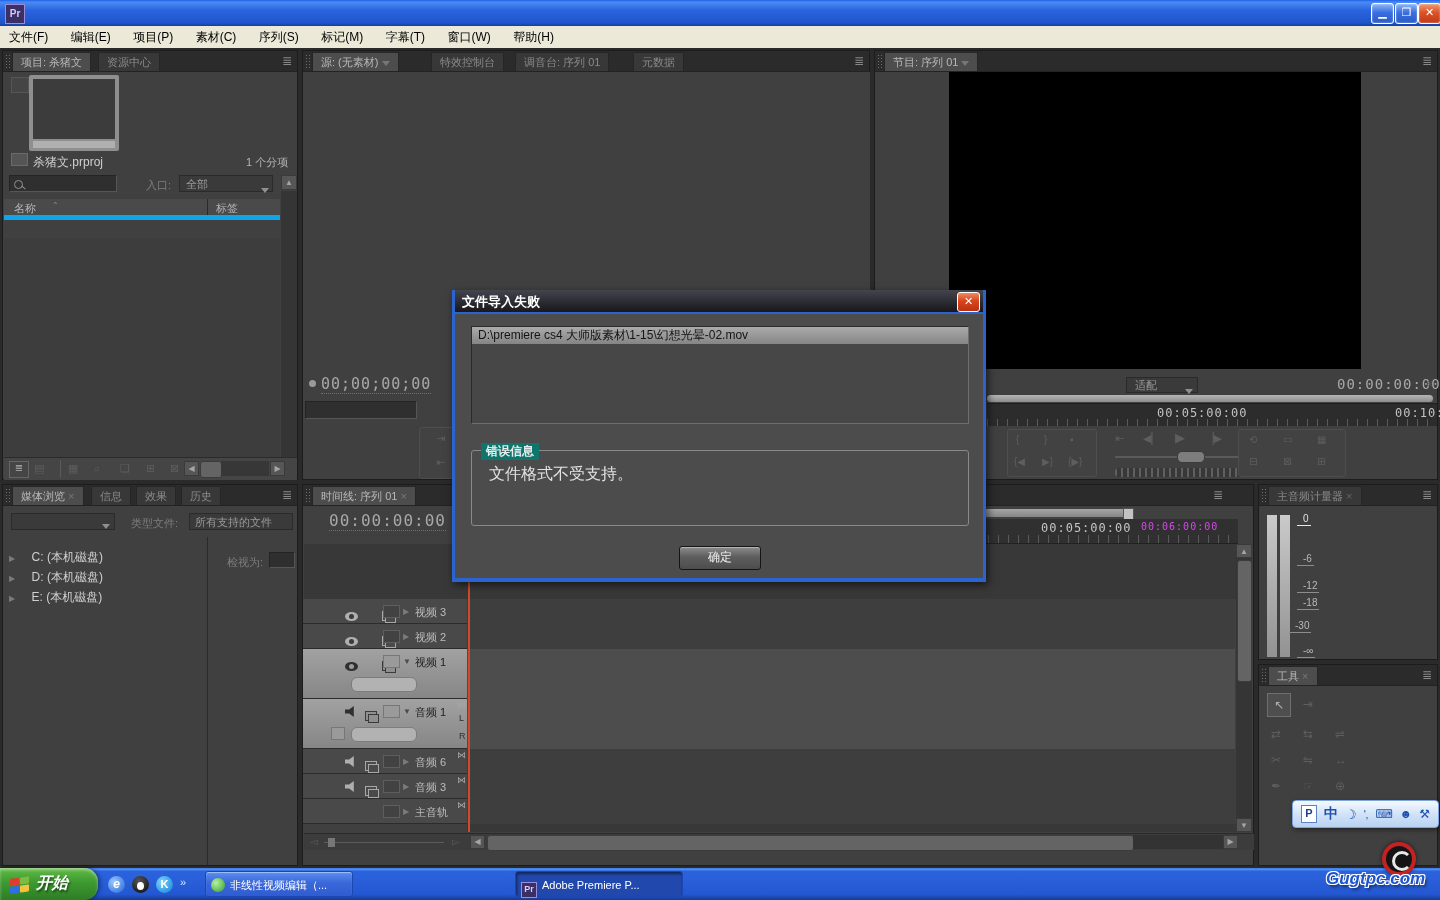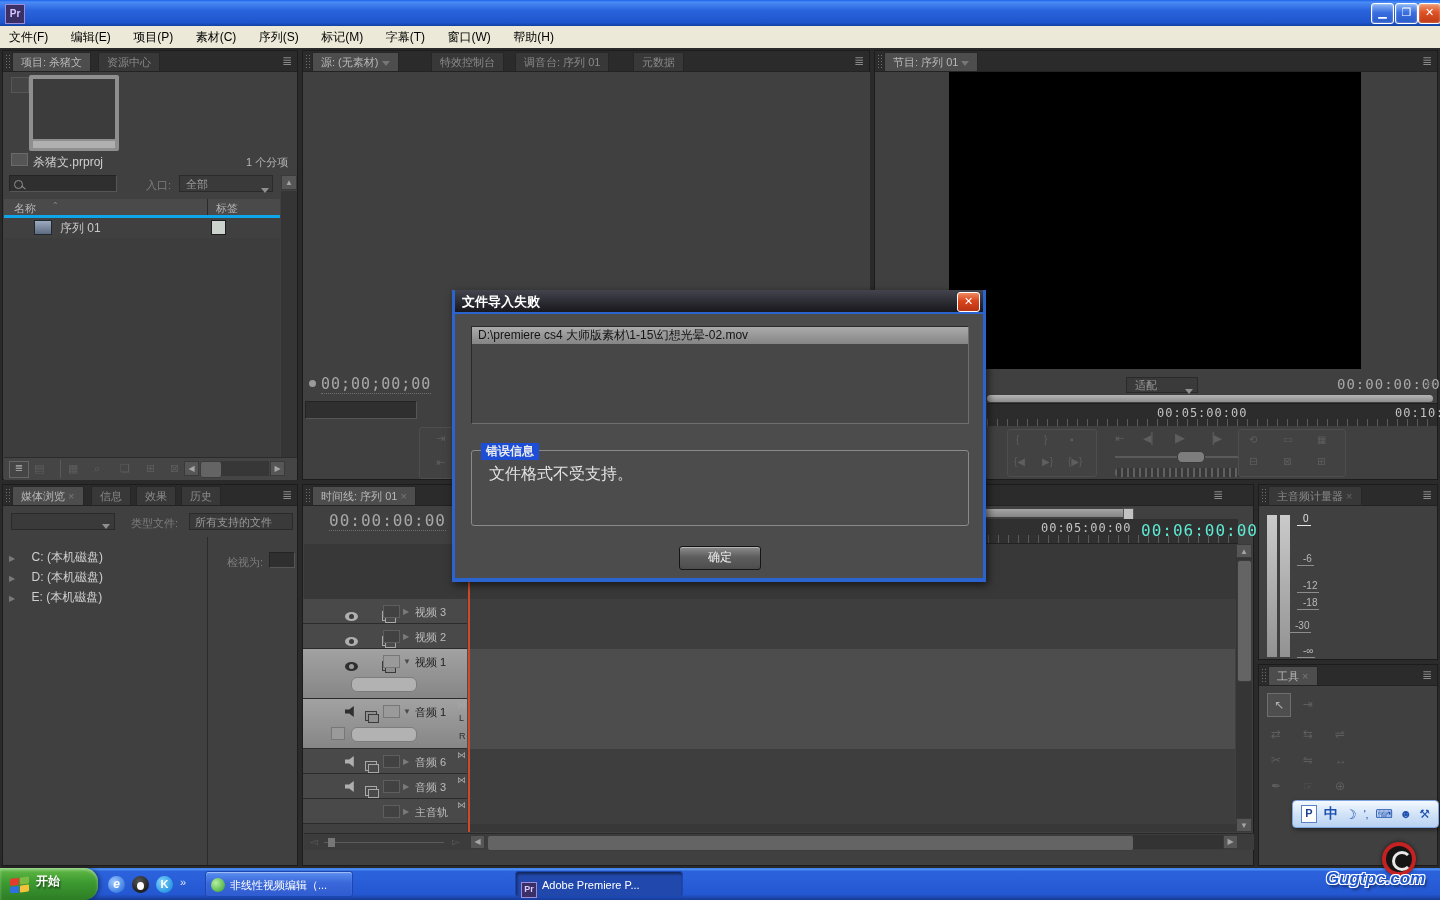--- a/index.html
+++ b/index.html
@@ -65,21 +65,21 @@
   .dlgbody{position:relative;background:#4c4c4c;height:264px;margin-top:2px;}
   .okbtn{background:linear-gradient(#8d8d8d,#5e5e5e 45%,#4d4d4d);border:1px solid #151515;border-radius:3px;
     box-shadow:inset 0 1px 0 #b5b5b5;color:#f0f0f0;font-size:12px;text-align:center;line-height:20px;}
   
   .taskbar{left:0;top:868px;width:1440px;height:32px;
     background:linear-gradient(#3a77e8 0%,#4f93f2 4%,#2c63dd 10%,#2458d2 82%,#16googl3a94 100%);
     background:linear-gradient(#3a77e8 0%,#4f93f2 4%,#2c63dd 10%,#2458d2 82%,#163a94 100%);}
   .startbtn{left:0;top:868px;width:98px;height:32px;border-radius:0 14px 14px 0;
     background:linear-gradient(#62bb46 0%,#3d9a31 45%,#2d7d24 100%);
     box-shadow:inset 0 2px 3px rgba(255,255,255,.4),2px 0 4px rgba(0,0,0,.4);}
-  .starttxt{color:#fff;font-size:12px;font-weight:bold;text-shadow:1px 2px 2px rgba(0,0,0,.5);}
+  .starttxt{color:#fff;font-size:16px;font-weight:bold;font-style:italic;text-shadow:1px 2px 2px rgba(0,0,0,.5);}
   .taskbtn{top:871px;height:26px;border-radius:3px;border:1px solid #1d47b0;
     background:linear-gradient(#5b8ef0,#3a68da 45%,#2f5cd0);box-shadow:inset 0 1px 1px rgba(255,255,255,.45);
     color:#fff;font-size:11px;line-height:26px;box-sizing:border-box;}
   .taskbtn.pressed{background:#2149ad;box-shadow:inset 1px 2px 3px rgba(0,0,0,.5);}
   .qlicon{width:17px;height:17px;border-radius:50%;display:inline-block;}
   
   .imebar{left:1292px;top:800px;width:147px;height:28px;z-index:60;border:1px solid #7fa5de;border-radius:4px;
     background:linear-gradient(#f4f9ff,#cfe1f7 55%,#b9d2f2);box-shadow:1px 2px 4px rgba(0,0,0,.45);
     display:flex;align-items:center;gap:7px;padding:0 8px;box-sizing:border-box;color:#1c4fae;}
   .watermark{font-size:17px;font-weight:bold;font-style:italic;color:#1f55cc;letter-spacing:0px;
@@ -133,32 +133,27 @@
     <span class="ab" style="left:11px;top:11px;width:5px;height:1px;background:#8f8f8f;transform:rotate(40deg);"></span>
   </div>
   <div class="ab t11 dim nw" style="left:143px;top:127px;">入口:</div>
   <div class="ab ddbox" style="left:176px;top:124px;width:94px;height:17px;line-height:16px;padding-left:6px;">
     <span>全部</span>
     <span class="ab" style="right:3px;top:5px;"><span class="dda"></span></span>
   </div>
   <div class="ab scrollbtn" style="left:278px;top:124px;width:16px;height:15px;line-height:14px;">▲</div>
   <div class="ab" style="left:278px;top:140px;width:16px;height:268px;background:#353535;"></div>
 
-  <div class="ab" style="left:1px;top:148px;width:276px;height:16px;background:#4a4a4a;border-bottom:3px solid #0ea5e9;">
+  <div class="ab" style="left:1px;top:148px;width:276px;height:16px;background:#4a4a4a;border-bottom:5px solid #0ea5e9;">
     <span class="t11" style="position:absolute;left:10px;top:2px;color:#b5b5b5;">名称</span>
     <span class="t11" style="position:absolute;left:48px;top:2px;color:#8a8a8a;font-size:8px;">⌃</span>
     <span class="ab" style="left:203px;top:0;width:1px;height:16px;background:#2a2a2a;"></span>
     <span class="t11" style="position:absolute;left:212px;top:2px;color:#b5b5b5;">标签</span>
   </div>
 
-  <div class="ab" style="left:1px;top:165px;width:276px;height:22px;">
-    <span class="ab" style="left:30px;top:4px;width:16px;height:13px;background:linear-gradient(#9cab bf,#5d6b80);background:linear-gradient(#9cabbf,#5d6b80);border:1px solid #23282e;"></span>
-    <span class="ab t12 nw" style="left:56px;top:4px;color:#c8c8c8;">序列 01</span>
-    <span class="ab" style="left:207px;top:4px;width:13px;height:13px;background:#ccd2cc;border:1px solid #1d1d1d;"></span>
-  </div>
   <div class="ab" style="left:1px;top:187px;width:276px;height:219px;background:#3d3d3d;"></div>
 
   <div class="ab" style="left:1px;top:406px;width:293px;height:22px;background:#454545;border-top:1px solid #2b2b2b;">
     <span class="ab" style="left:5px;top:3px;width:18px;height:15px;border:1px solid #666;color:#b5b5b5;font-size:10px;text-align:center;">≣</span>
     <span class="ab faint" style="left:30px;top:4px;font-size:11px;">▤</span>
     <span class="ab" style="left:56px;top:2px;width:1px;height:18px;background:#5a5a5a;"></span>
     <span class="ab faint" style="left:64px;top:4px;font-size:11px;">▦</span>
     <span class="ab faint" style="left:90px;top:4px;font-size:11px;">⌕</span>
     <span class="ab faint" style="left:116px;top:4px;font-size:11px;">❏</span>
     <span class="ab faint" style="left:142px;top:4px;font-size:11px;">⊞</span>
@@ -283,21 +278,21 @@
 
   <div class="ab tc nw" style="left:26px;top:26px;font-size:16px;">00:00:00:00</div>
   <span class="ab faint" style="left:94px;top:56px;font-size:11px;">⊞</span>
   <span class="ab faint" style="left:120px;top:56px;font-size:11px;">◫</span>
   <span class="ab faint" style="left:146px;top:56px;font-size:11px;">≡</span>
 
   <div class="ab" style="left:165px;top:24px;width:663px;height:8px;background:linear-gradient(#a5a5a5,#868686);border-radius:4px;"></div>
   <div class="ab" style="left:820px;top:23px;width:9px;height:10px;background:#c2c2c2;border:1px solid #555;"></div>
   <div class="ab" style="left:165px;top:34px;width:770px;height:24px;background:#303030;border-bottom:1px solid #222;">
     <span class="ab tc" style="left:573px;top:2px;font-size:12px;border-bottom:none;color:#c5c5c5;">00:05:00:00</span>
-    <span class="ab tc" style="left:673px;top:2px;font-size:16px;border-bottom:none;color:#5eead4;">00:06:00:00</span>
+    <span class="ab tc" style="left:673px;top:2px;font-size:10px;border-bottom:none;color:#d946ef;">00:06:00:00</span>
     <div class="ab tickrow" style="left:0;top:16px;width:770px;height:8px;"></div>
   </div>
 
   <div class="ab" style="left:1px;top:59px;width:934px;height:55px;background:#383838;"></div>
 
   <div class="trackhdr" style="top:114px;height:25px;">
     <span class="i-eye ab" style="left:42px;top:8px;"></span>
     <span class="i-lay ab" style="left:62px;top:8px;"></span>
     <span class="i-box ab" style="left:80px;top:6px;"></span>
     <span class="tri ab" style="left:100px;top:8px;">▶</span>
@@ -429,21 +424,21 @@
 <div class="ab dlg">
   <div class="dlgtitle">
     <span class="ab nw" style="left:7px;top:3px;color:#fff;font-weight:bold;font-size:13px;">文件导入失败</span>
     <span class="ab" style="right:3px;top:2px;width:21px;height:18px;border:1px solid #fff;border-radius:3px;background:linear-gradient(#ef8a60,#d8441c 45%,#b83312);color:#fff;text-align:center;line-height:16px;font-size:11px;">✕</span>
   </div>
   <div class="dlgbody">
     <div class="ab" style="left:16px;top:12px;width:496px;height:96px;background:#474747;border:1px solid #2a2a2a;border-bottom-color:#6e6e6e;border-right-color:#6e6e6e;">
       <div style="height:17px;background:linear-gradient(#ababab,#858585);color:#141414;font-size:12px;line-height:17px;padding-left:6px;" class="nw">D:\premiere cs4 大师版素材\1-15\幻想光晕-02.mov</div>
     </div>
     <div class="ab" style="left:16px;top:136px;width:496px;height:74px;border:1px solid #8a8a8a;border-radius:3px;"></div>
-    <span class="ab nw" style="left:26px;top:129px;background:#1d4ed8;padding:0 5px;color:#ececec;font-weight:bold;font-size:12px;">错误信息</span>
+    <span class="ab nw" style="left:26px;top:129px;background:#0f766e;padding:0 5px;color:#ececec;font-weight:bold;font-size:12px;">错误信息</span>
     <span class="ab nw" style="left:34px;top:150px;color:#e2e2e2;font-size:16px;">文件格式不受支持。</span>
     <div class="ab okbtn" style="left:224px;top:232px;width:80px;height:22px;">确定</div>
   </div>
 </div>
 
 <div class="ab imebar">
   <span style="display:inline-block;width:16px;height:16px;background:#fff;border:1px solid #5b82c8;color:#1c3f8e;font-size:11px;font-weight:bold;text-align:center;line-height:15px;">P</span>
   <span style="font-size:14px;font-weight:bold;">中</span>
   <span style="font-size:13px;">☽</span>
   <span style="font-size:11px;">'‚</span>

